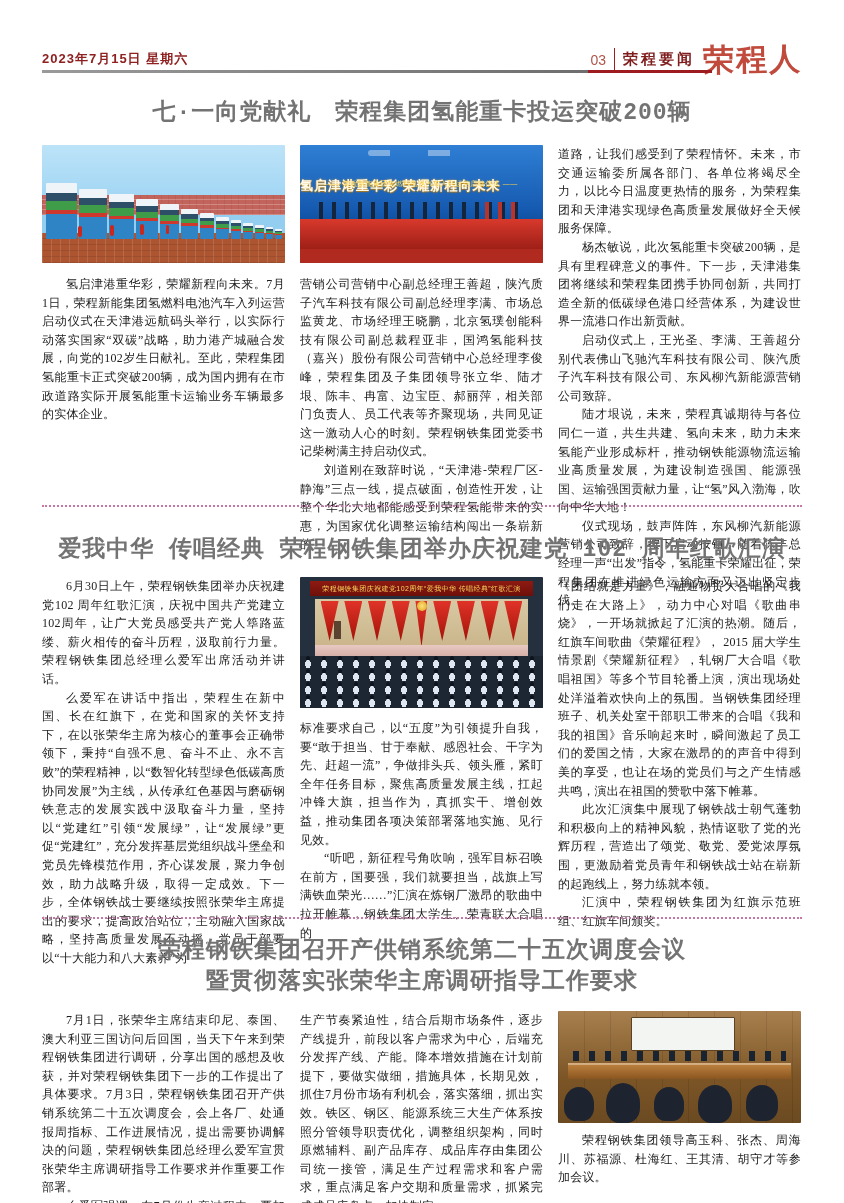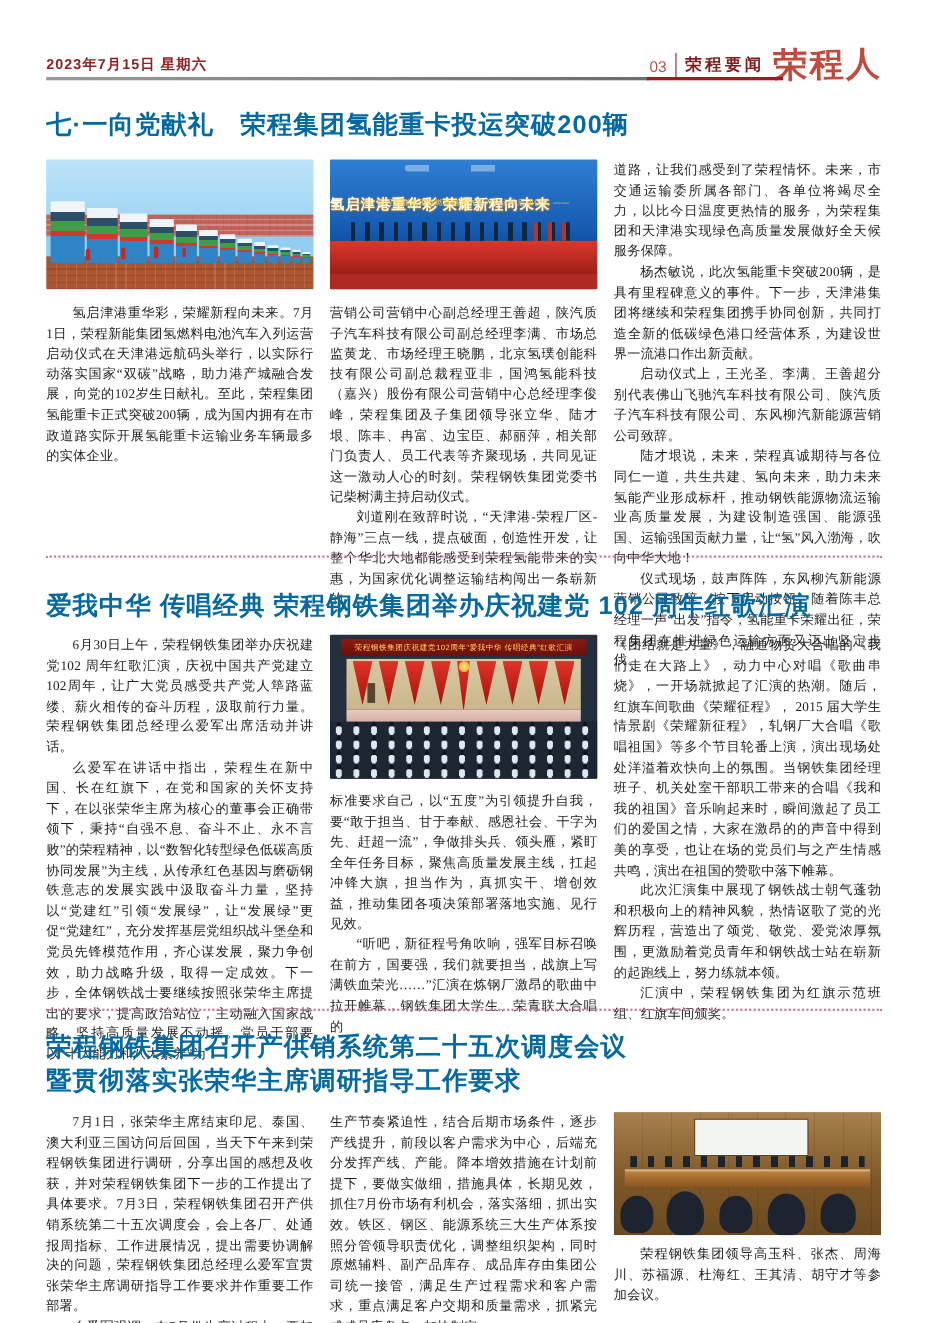--- a/index.html
+++ b/index.html
@@ -17,23 +17,23 @@
   .vbar{width:1px;height:24px;background:#9e1b20;}
   .section{font-family:"Liberation Sans","DejaVu Sans",sans-serif;font-weight:bold;
            font-size:15px;color:#7f1d1d;letter-spacing:3px;}
   .masthead{font-family:"DejaVu Serif","Liberation Serif",serif;font-weight:bold;
             font-size:31px;color:#c04b3d;letter-spacing:2px;transform:rotate(-1deg);
             line-height:1;}
   .rule-gray{position:absolute;left:42px;top:70px;width:548px;height:3px;
              background:linear-gradient(to right,#9a9a9a,#6e6e6e);}
   .rule-red{position:absolute;left:588px;top:70px;width:124px;height:3px;background:#9e1b20;}
   
-  .headline{position:absolute;left:42px;width:760px;text-align:left;
-            font-family:Liberation Sans, sans-serif;font-weight:bold;
-            color:#0369a1;font-size:23px;line-height:31px;letter-spacing:1px;}
+  .headline{position:absolute;left:42px;width:760px;text-align:center;
+            font-family:Liberation Mono, monospace;font-weight:bold;
+            color:#737373;font-size:23px;line-height:31px;letter-spacing:1px;}
   
   .cols{position:absolute;left:42px;width:760px;display:flex;gap:15px;}
   .col{width:243px;flex:0 0 243px;}
   .para{margin:0;font-size:12px;line-height:18.6px;text-align:justify;
         letter-spacing:.2px;color:#1c1c1c;}
   .indent{text-indent:2em;}
   .sep{position:absolute;left:42px;width:760px;border-top:2px dotted #c678a4;}
   
   .photo{position:relative;overflow:hidden;width:243px;border-radius:1px;}
   

